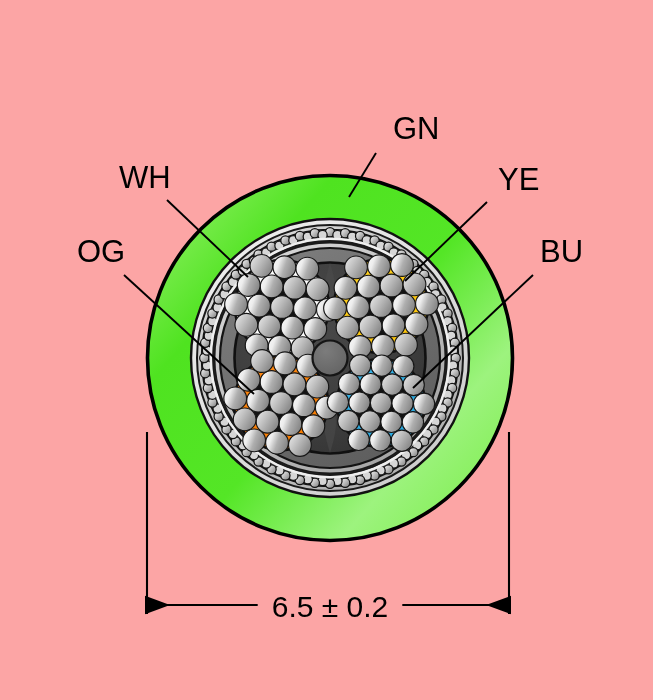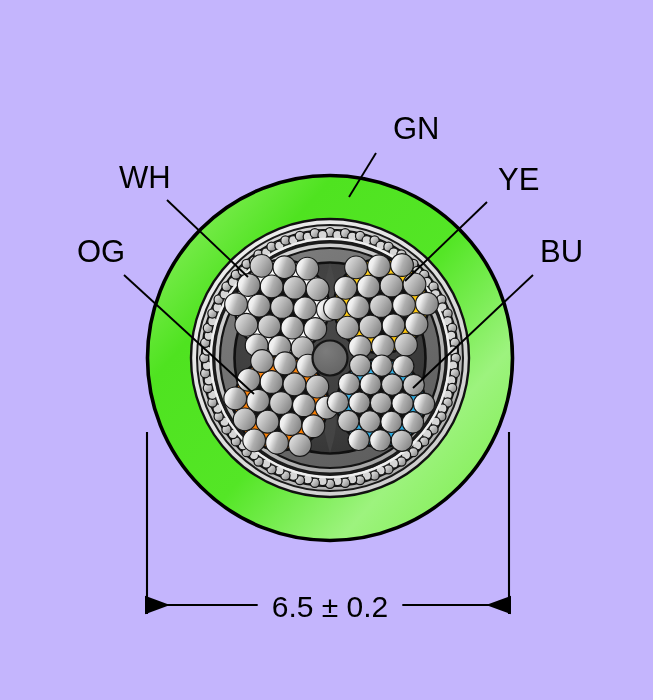--- a/index.html
+++ b/index.html
@@ -11,21 +11,21 @@
   body {
     width: 653px;
     height: 700px;
     overflow: hidden;
     font-family: "Liberation Sans", sans-serif;
   }
   #diagram-root {
     position: relative;
     width: 653px;
     height: 700px;
-    background: #c4b5fd;
+    background: #fca5a5;
   }
   #cable-svg {
     position: absolute;
     top: 0;
     left: 0;
     width: 653px;
     height: 700px;
     display: block;
   }
   .label-text {

